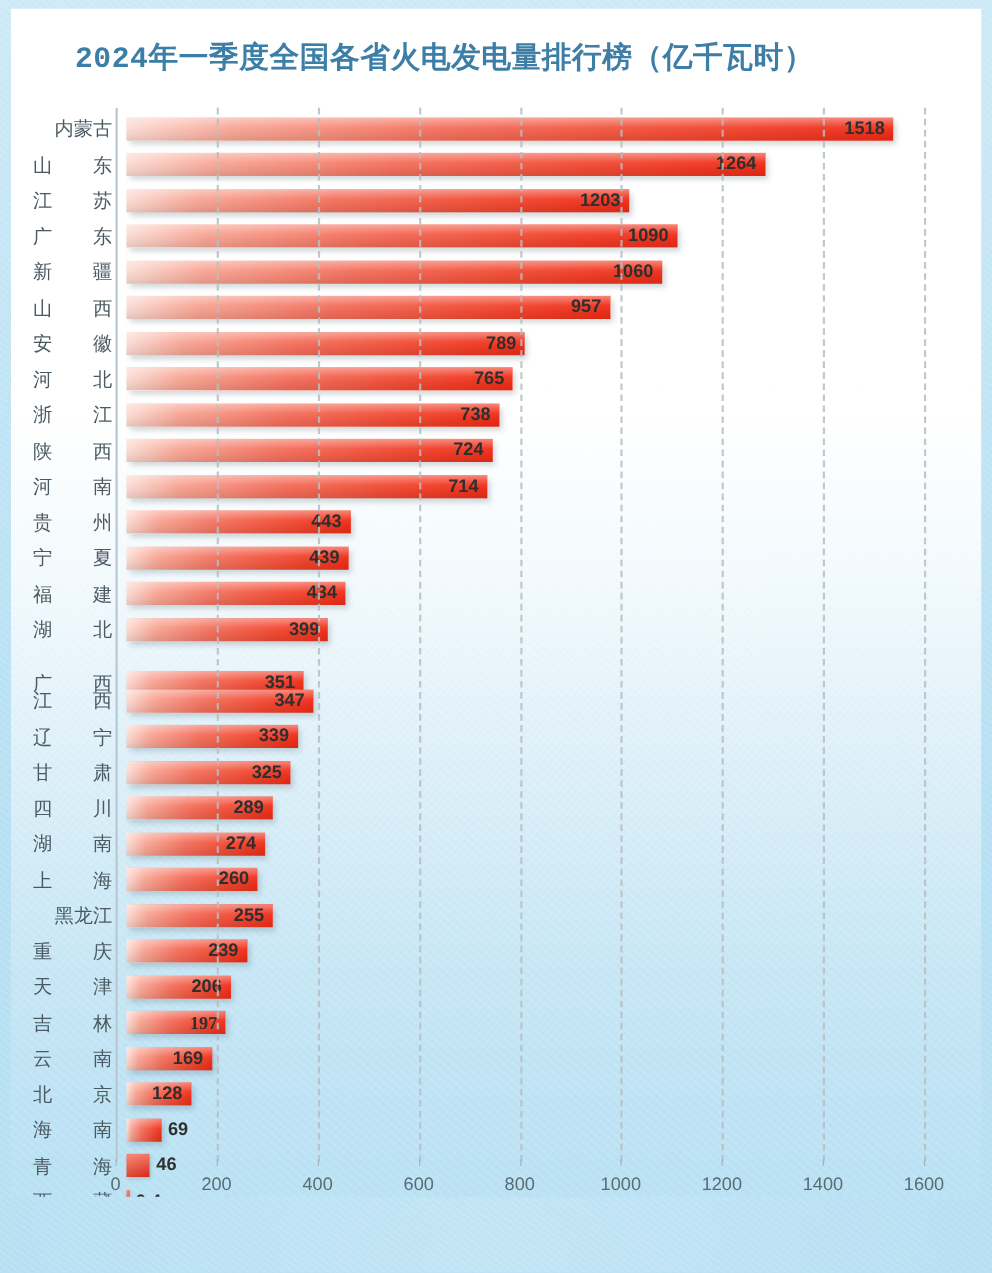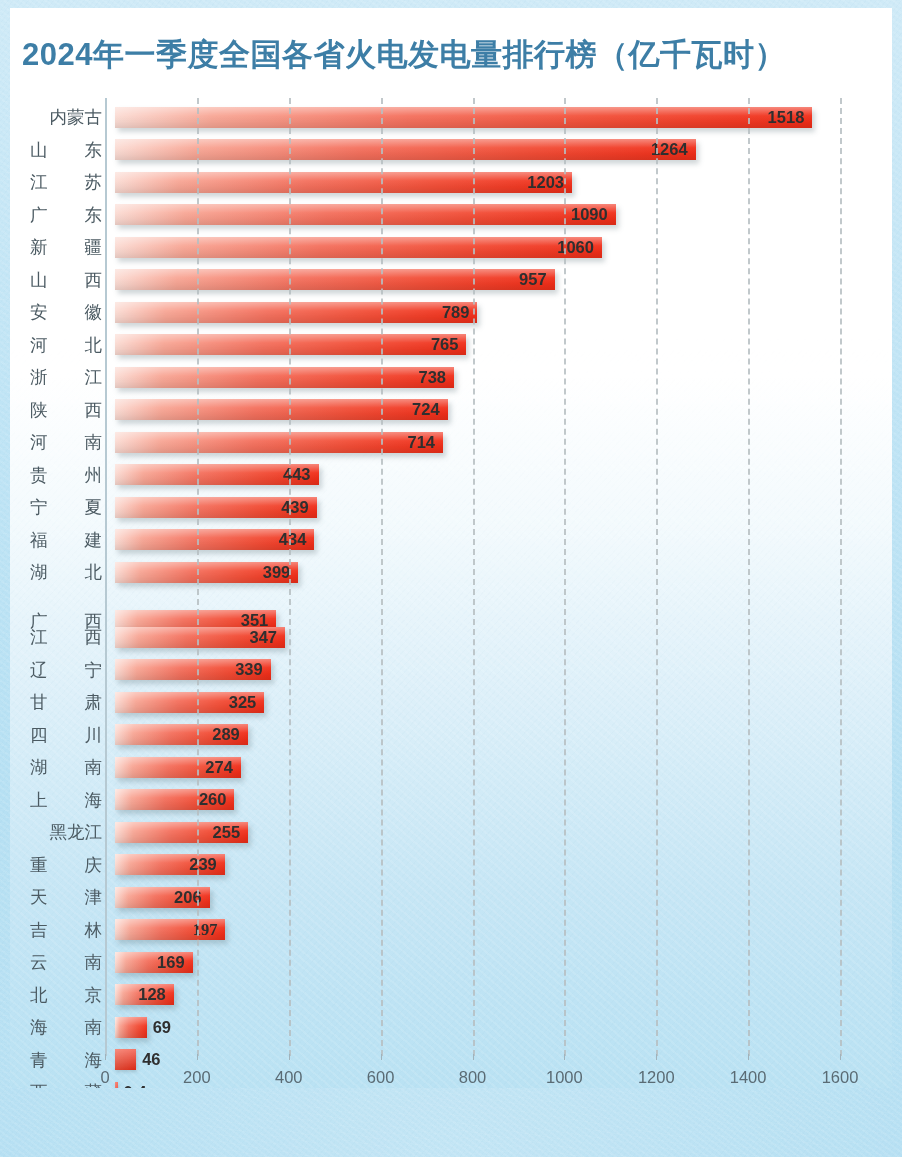--- a/index.html
+++ b/index.html
@@ -69,26 +69,27 @@
             mask-image: linear-gradient(180deg, rgba(0,0,0,0) 30%, rgba(0,0,0,1) 62%, rgba(0,0,0,1) 100%);
   }
 
   
   #chart-title {
     position: absolute;
     left: 0;
     top: 26px;
     width: 788px;
     text-align: center;
-    font-size: 31px;
+    font-size: 27px;
     font-weight: bold;
     letter-spacing: .5px;
     color: #3d7ea6;
     white-space: nowrap;
     z-index: 5;
+    font-family: Liberation Mono, monospace;
   }
 
   
   #plot {
     position: absolute;
     left: 95px;   
     top: 90px;
     width: 786px; 
     height: 965px;
     z-index: 3;
@@ -420,21 +421,21 @@
             <div class="row-label">天津</div>
             <div class="bar-wrap" style="width: 94.6312px;">
               <div class="bar" style="width: 94.6312px;">
                 <span class="bar-value">206</span>
               </div>
             </div>
           </div>
           <div class="row" style="top: 815.5px; font-family: Liberation Serif, serif;">
             <div class="row-label">吉林</div>
             <div class="bar-wrap" style="width: 90.4969px;">
-              <div class="bar" style="width: 90.4969px; padding-left: 20px;">
+              <div class="bar" style="width: 90.4969px;">
                 <span class="bar-value">197</span>
               </div>
             </div>
           </div>
           <div class="row" style="top: 848px;">
             <div class="row-label">云南</div>
             <div class="bar-wrap" style="width: 77.6344px;">
               <div class="bar" style="width: 77.6344px;">
                 <span class="bar-value">169</span>
               </div>

